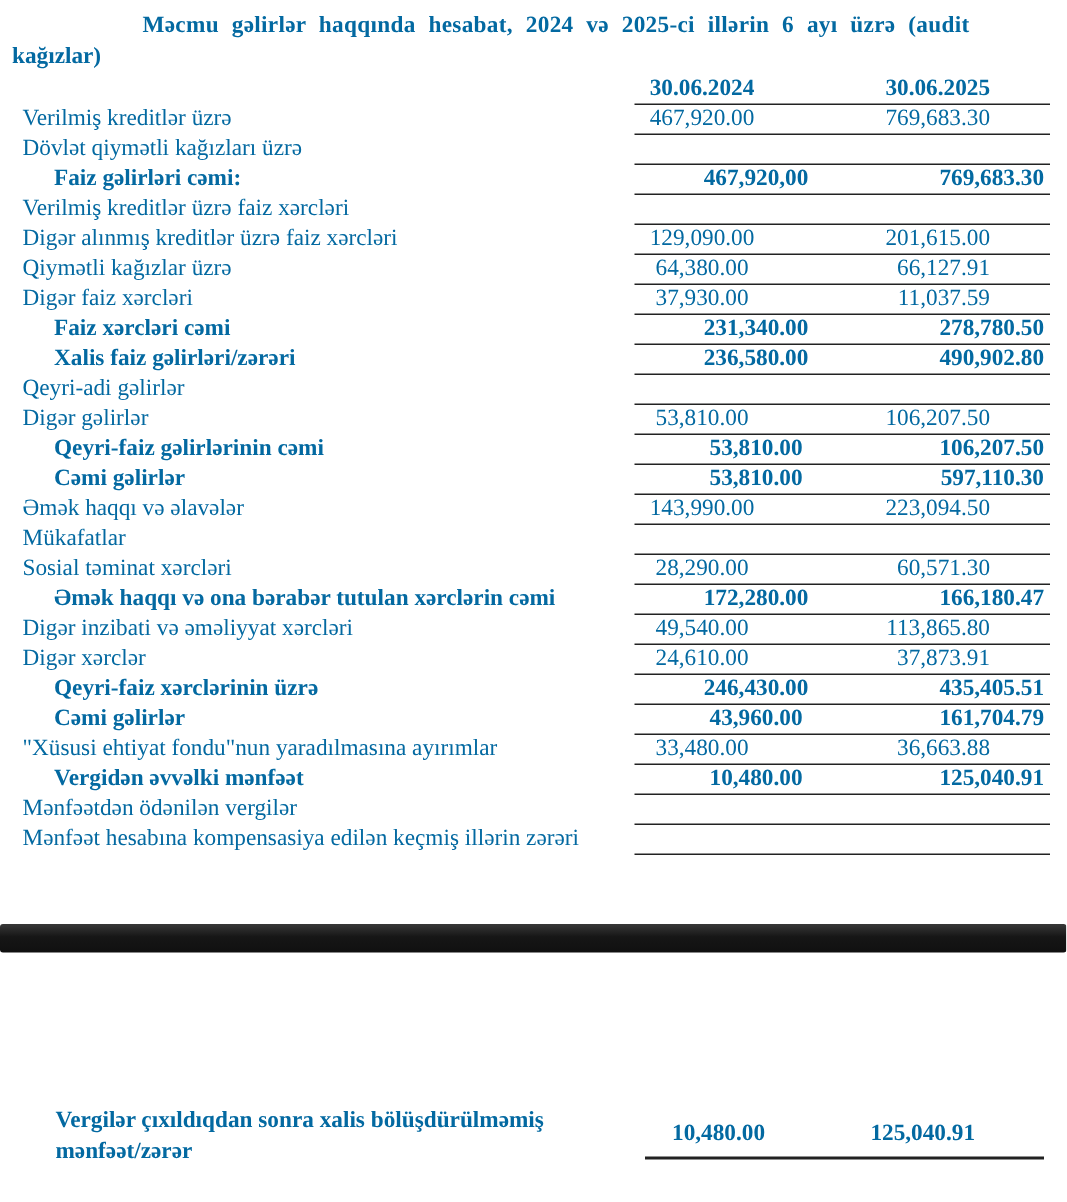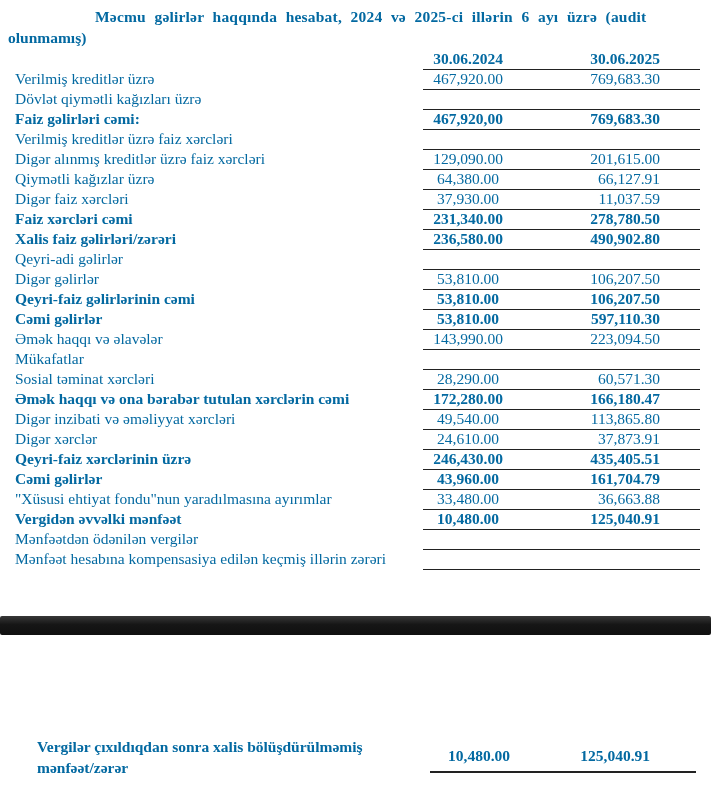--- a/index.html
+++ b/index.html
@@ -17,21 +17,21 @@
   
   .table { position:absolute; top:49px; left:0; width:711px; font-size:15.5px; }
   .trow { position:relative; min-height:20px; line-height:20px; }
   .trow .label { display:block; margin-left:15px; width:425px; }
   .cell { position:absolute; top:0; text-align:right; white-space:nowrap; }
   .c1 { left:413px; width:110px;text-align:center; }
   .c2 { left:550px; width:110px; }
   .rule { position:absolute; left:423px; width:277px; bottom:-1px; height:0;
           border-bottom:1.6px solid #222; }
   .hdr .c1, .hdr .c2 { font-weight:bold; }
-  .bold .label, .bold .cell { font-weight:bold; }
+  .bold .label, .bold .cell { font-weight:bold;margin-left:36px; }
 
   
   .sep-bar { position:absolute; top:616px; left:0; width:711px; height:19px;
              background:linear-gradient(#383838 0%, #161616 45%, #101010 100%);
              border-radius:2px; }
 
   
   .footer { position:absolute; top:736px; left:0; width:711px; font-size:15.5px; }
   .footer .flabel { display:block; margin-left:37px; width:420px;
                     font-weight:bold; line-height:21px; }
@@ -41,21 +41,21 @@
   .footer .f-rule { position:absolute; top:35px; left:430px; width:266px; height:0;
                     border-bottom:2px solid #222; }
 </style>
 </head>
 <body>
 
 <div class="page">
 
   <div class="title">
     <span class="l1">Məcmu gəlirlər haqqında hesabat, 2024 və 2025-ci illərin 6 ayı üzrə (audit</span>
-    <span class="l2">olunmamış)</span>
+    <span class="l2">kağızlar)</span>
   </div>
 
   <div class="table">
     <div class="trow hdr">
       <span class="cell c1">30.06.2024</span>
       <span class="cell c2">30.06.2025</span>
       <span class="rule"></span>
     </div>
     <div id="rows">
   <div class="trow">

